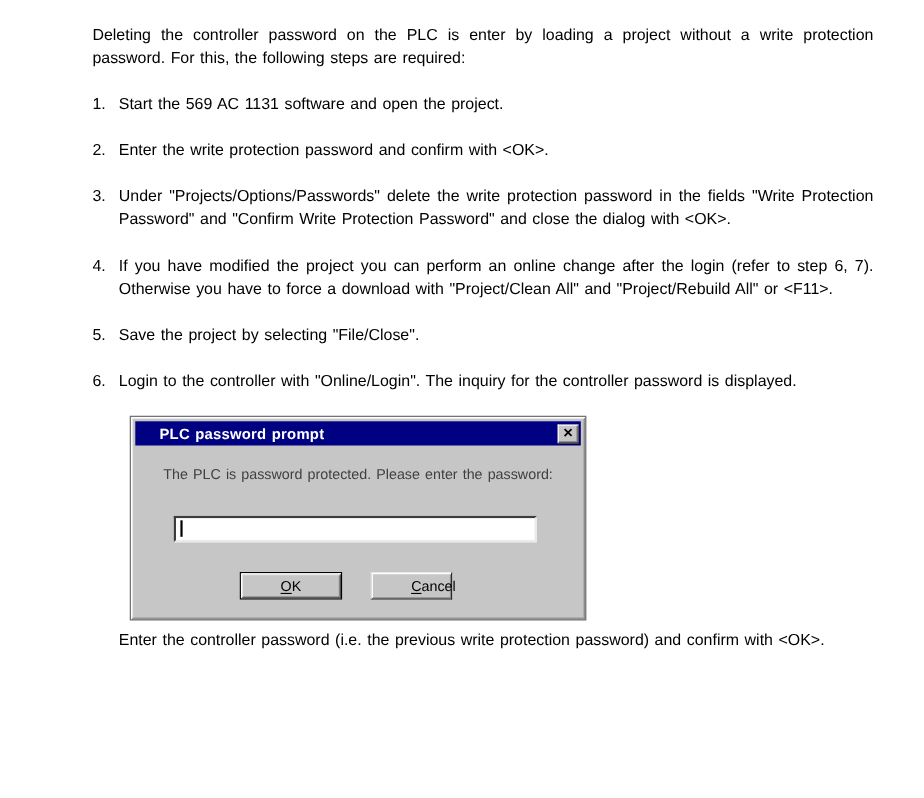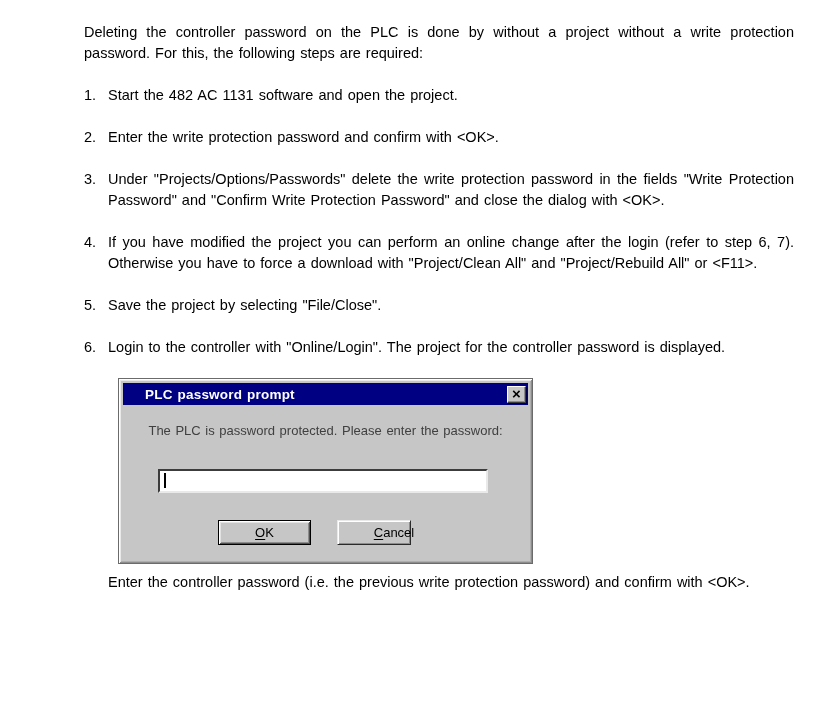--- a/index.html
+++ b/index.html
@@ -115,45 +115,45 @@
   .ak { text-decoration: underline; text-underline-offset: 2px; }
 </style>
 </head>
 <body style="--titlebar: #000082; --face: #c6c6c6; --title-text: #ffffff;">
 
 <div>
 
 
   <div class="content">
 
-    <p class="intro">Deleting the controller password on the PLC is done by without a project without a write protection password. For this, the following steps are required:</p>
+    <p class="intro">Deleting the controller password on the PLC is enter by loading a project without a write protection password. For this, the following steps are required:</p>
 
     <div class="step">
       <span class="step-num">1.</span>
-      <span class="step-text">Start the 482 AC 1131 software and open the project.</span>
+      <span class="step-text">Start the 569 AC 1131 software and open the project.</span>
     </div>
     <div class="step">
       <span class="step-num">2.</span>
       <span class="step-text">Enter the write protection password and confirm with &lt;OK&gt;.</span>
     </div>
     <div class="step">
       <span class="step-num">3.</span>
       <span class="step-text">Under "Projects/Options/Passwords" delete the write protection password in the fields "Write Protection Password" and "Confirm Write Protection Password" and close the dialog with &lt;OK&gt;.</span>
     </div>
     <div class="step">
       <span class="step-num">4.</span>
       <span class="step-text">If you have modified the project you can perform an online change after the login (refer to step 6, 7). Otherwise you have to force a download with "Project/Clean All" and "Project/Rebuild All" or &lt;F11&gt;.</span>
     </div>
     <div class="step">
       <span class="step-num">5.</span>
       <span class="step-text">Save the project by selecting "File/Close".</span>
     </div>
     <div class="step">
       <span class="step-num">6.</span>
-      <span class="step-text">Login to the controller with "Online/Login". The project for the controller password is displayed.</span>
+      <span class="step-text">Login to the controller with "Online/Login". The inquiry for the controller password is displayed.</span>
     </div>
 
     <div class="figure-wrap">
       <div class="plc-dialog">
 
         <div class="titlebar">
           <span class="titlebar-text">PLC password prompt</span>
           <button class="close-btn">
             <span class="close-glyph">×</span>
           </button>

